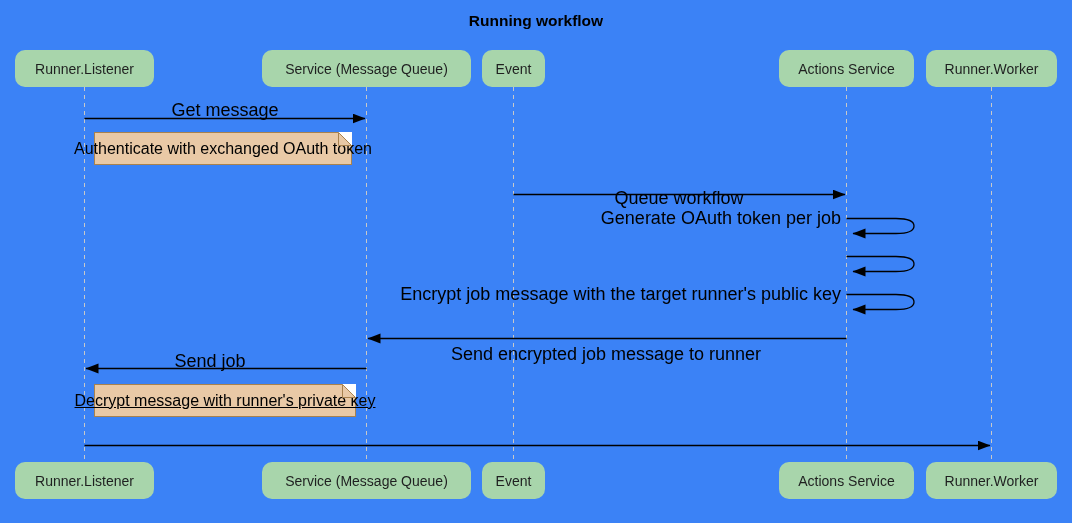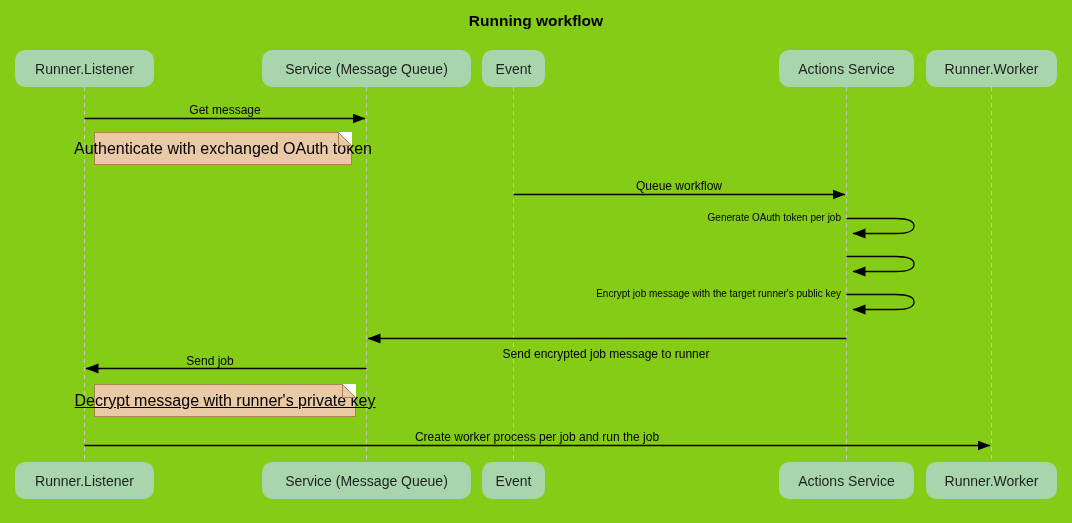--- a/index.html
+++ b/index.html
@@ -10,21 +10,21 @@
     --arrow: #000000;
     --text: #1b1b1b;
   }
   * { box-sizing: border-box; }
   html, body { margin: 0; padding: 0; background: #ffffff; }
   body { font-family: "Liberation Sans", sans-serif; color: var(--text); }
   .diagram {
     position: relative;
     width: 1072px;
     height: 523px;
-    background: #84cc16;
+    background: #3b82f6;
     overflow: hidden;
   }
   .title {
     position: absolute;
     left: 0; top: 12px;
     width: 100%;
     text-align: center;
     font-size: 15.5px;
     font-weight: bold;
     color: #000;
@@ -38,28 +38,28 @@
     display: flex;
     align-items: center;
     justify-content: center;
     font-size: 14px;
     color: #1f2020;
     white-space: nowrap;
   }
   .msg {
     position: absolute;
     transform: translateX(-50%);
-    font-size: 12px;
+    font-size: 18px;
     line-height: 16px;
     white-space: nowrap;
     color: #000;
   }
   .msg-r {
     position: absolute;
-    font-size: 10px;
+    font-size: 18px;
     line-height: 16px;
     white-space: nowrap;
     text-align: center;
     color: #000;
   }
   .note {
     position: absolute;
     height: 33px;
     background: var(--note-fill);
     border: 1px solid var(--note-border);
@@ -116,26 +116,25 @@
   <div class="participant" style="left:779px; top:50px; width:135px;">Actions Service</div>
   <div class="participant" style="left:926px; top:50px; width:131px;">Runner.Worker</div>
 
   <div class="participant" style="left:15px;  top:462px; width:139px;">Runner.Listener</div>
   <div class="participant" style="left:262px; top:462px; width:209px;">Service (Message Queue)</div>
   <div class="participant" style="left:482px; top:462px; width:63px;">Event</div>
   <div class="participant" style="left:779px; top:462px; width:135px;">Actions Service</div>
   <div class="participant" style="left:926px; top:462px; width:131px;">Runner.Worker</div>
 
   <div class="msg" style="left:225px; top:102px;">Get message</div>
-  <div class="msg" style="left:679px; top:178px;text-align:center;">Queue workflow</div>
+  <div class="msg" style="left:679px; top:190px;text-align:center;">Queue workflow</div>
   <div class="msg-r" style="right:231px; top:210px;">Generate OAuth token per job</div>
   <div class="msg-r" style="right:231px; top:286px;">Encrypt job message with the target runner's public key</div>
   <div class="msg" style="left:606px; top:322px;margin-top:24px;">Send encrypted job message to runner</div>
   <div class="msg" style="left:210px; top:353px;">Send job</div>
-  <div class="msg" style="left:537px; top:429px;">Create worker process per job and run the job</div>
 
   <div class="note" style="left:94px; top:132px; width:258px;">
     <svg class="note-fold" width="14" height="14" viewBox="0 0 14 14">
       <path d="M0 0 H14 V14 Z" fill="#ffffff"></path>
       <path d="M0.5 0.5 L0.5 13.5 L13.5 13.5 Z" fill="#e9c9a6" stroke="#a8824f" stroke-width="1"></path>
     </svg>
     <span>Authenticate with exchanged OAuth token</span>
   </div>
 
   <div class="note" style="left:94px; top:384px; width:262px;text-decoration:underline;">

